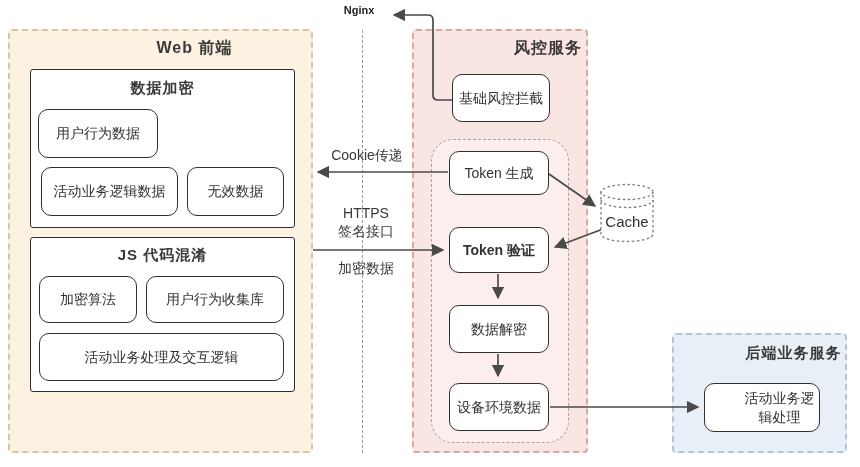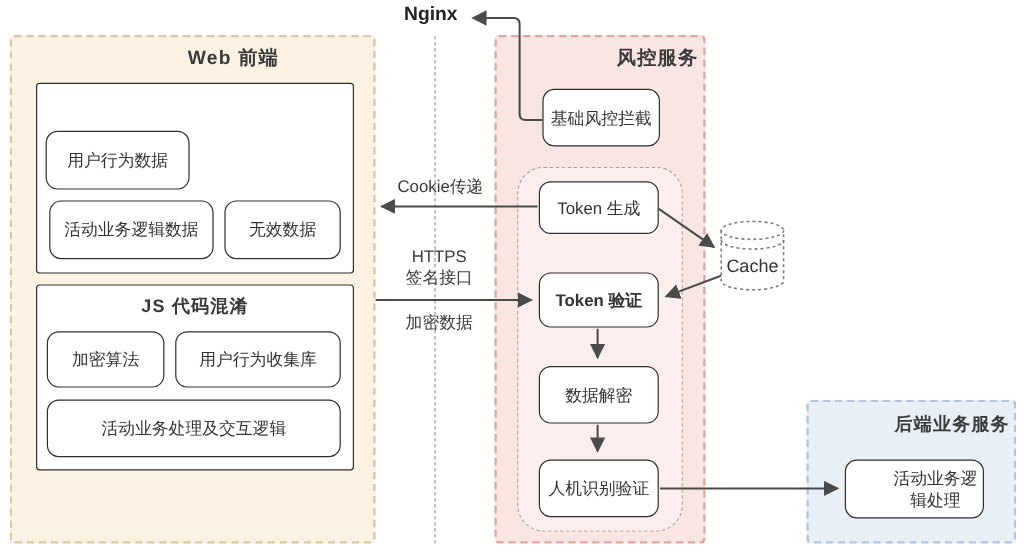--- a/index.html
+++ b/index.html
@@ -19,21 +19,21 @@
     position:absolute;background:#fff;border:1.5px solid var(--box-border,#2f2f2f);
     border-radius:10px;display:flex;align-items:center;justify-content:center;
     font-size:14px;color:#333;text-align:center;line-height:1.3;padding:2px 4px;
   }
   .inner-dashed{
     position:absolute;border:1.5px dashed #ab9f9f;border-radius:22px;
     background:rgba(255,255,255,0.35);
   }
   .separator{position:absolute;width:0;border-left:1.5px dashed #9a9a9a;}
   .edge-label{position:absolute;text-align:center;font-size:14px;color:#3a3a3a;}
-  .edge-label.bold{font-weight:bold;font-size:16px;color:#222;}
+  .edge-label.bold{font-weight:bold;font-size:11px;color:#222;}
   svg.overlay{position:absolute;left:0;top:0;pointer-events:none;}
   .arrow{stroke:var(--arrow,#4a4a4a);stroke-width:1.7;fill:none;}
   .cyl{stroke:#7a7a7a;stroke-width:1.3;stroke-dasharray:2.5 2.5;}
   .cache-text{font-size:15px;fill:#333;}
 </style>
 </head>
 <body>
 
 <div id="stage">
 
@@ -41,35 +41,36 @@
   <div class="panel risk" style="left:412px;top:29px;width:176px;height:424px;"></div>
   <div class="panel backend" style="left:672px;top:333px;width:175px;height:120px;"></div>
   <div class="separator" style="left:362px;top:30px;height:423px;"></div>
   <div class="inner-dashed" style="left:431px;top:139px;width:138px;height:304px;"></div>
 
   <div class="panel-title" style="left:8px;top:38px;width:305px;">Web 前端</div>
   <div class="panel-title" style="left:412px;top:38px;width:176px;padding-left:28px;">风控服务</div>
   <div class="panel-title" style="left:672px;top:344px;width:175px;font-size:15px;">后端业务服务</div>
 
   <div class="section" style="left:30px;top:69px;width:265px;height:159px;"></div>
+  <div class="section-title" style="left:30px;top:79px;width:265px;">数据加密</div>
   <div class="node" style="left:38px;top:109px;width:120px;height:49px;">用户行为数据</div>
   <div class="node" style="left:41px;top:167px;width:137px;height:49px;">活动业务逻辑数据</div>
   <div class="node" style="left:187px;top:167px;width:97px;height:49px;">无效数据</div>
 
   <div class="section" style="left:30px;top:237px;width:265px;height:155px;"></div>
   <div class="section-title" style="left:30px;top:246px;width:265px;">JS 代码混淆</div>
   <div class="node" style="left:39px;top:276px;width:98px;height:47px;">加密算法</div>
   <div class="node" style="left:146px;top:276px;width:138px;height:47px;">用户行为收集库</div>
   <div class="node" style="left:39px;top:333px;width:245px;height:48px;">活动业务处理及交互逻辑</div>
 
   <div class="node" style="left:452px;top:74px;width:98px;height:48px;">基础风控拦截</div>
   <div class="node" style="left:449px;top:151px;width:100px;height:44px;">Token 生成</div>
   <div class="node" style="left:449px;top:227px;width:100px;height:46px;font-weight:bold;">Token 验证</div>
   <div class="node" style="left:449px;top:305px;width:100px;height:48px;">数据解密</div>
-  <div class="node" style="left:449px;top:383px;width:100px;height:48px;">人机识别验证</div>
+  <div class="node" style="left:449px;top:383px;width:100px;height:48px;">设备环境数据</div>
 
   <div class="node" style="left:704px;top:383px;width:116px;height:49px;padding-left:39px;">活动业务逻辑处理</div>
 
   <svg class="overlay" width="860" height="467" viewBox="0 0 860 467">
     <defs>
       <marker id="ah" viewBox="0 0 10 10" refX="9" refY="5" markerWidth="7.5" markerHeight="7.5" orient="auto-start-reverse">
         <path d="M0,0 L10,5 L0,10 z" fill="#4a4a4a"></path>
       </marker>
     </defs>
     <path class="arrow" d="M452,100 L438,100 Q433,100 433,95 L433,20 Q433,15 428,15 L394,15" marker-end="url(#ah)"></path>

